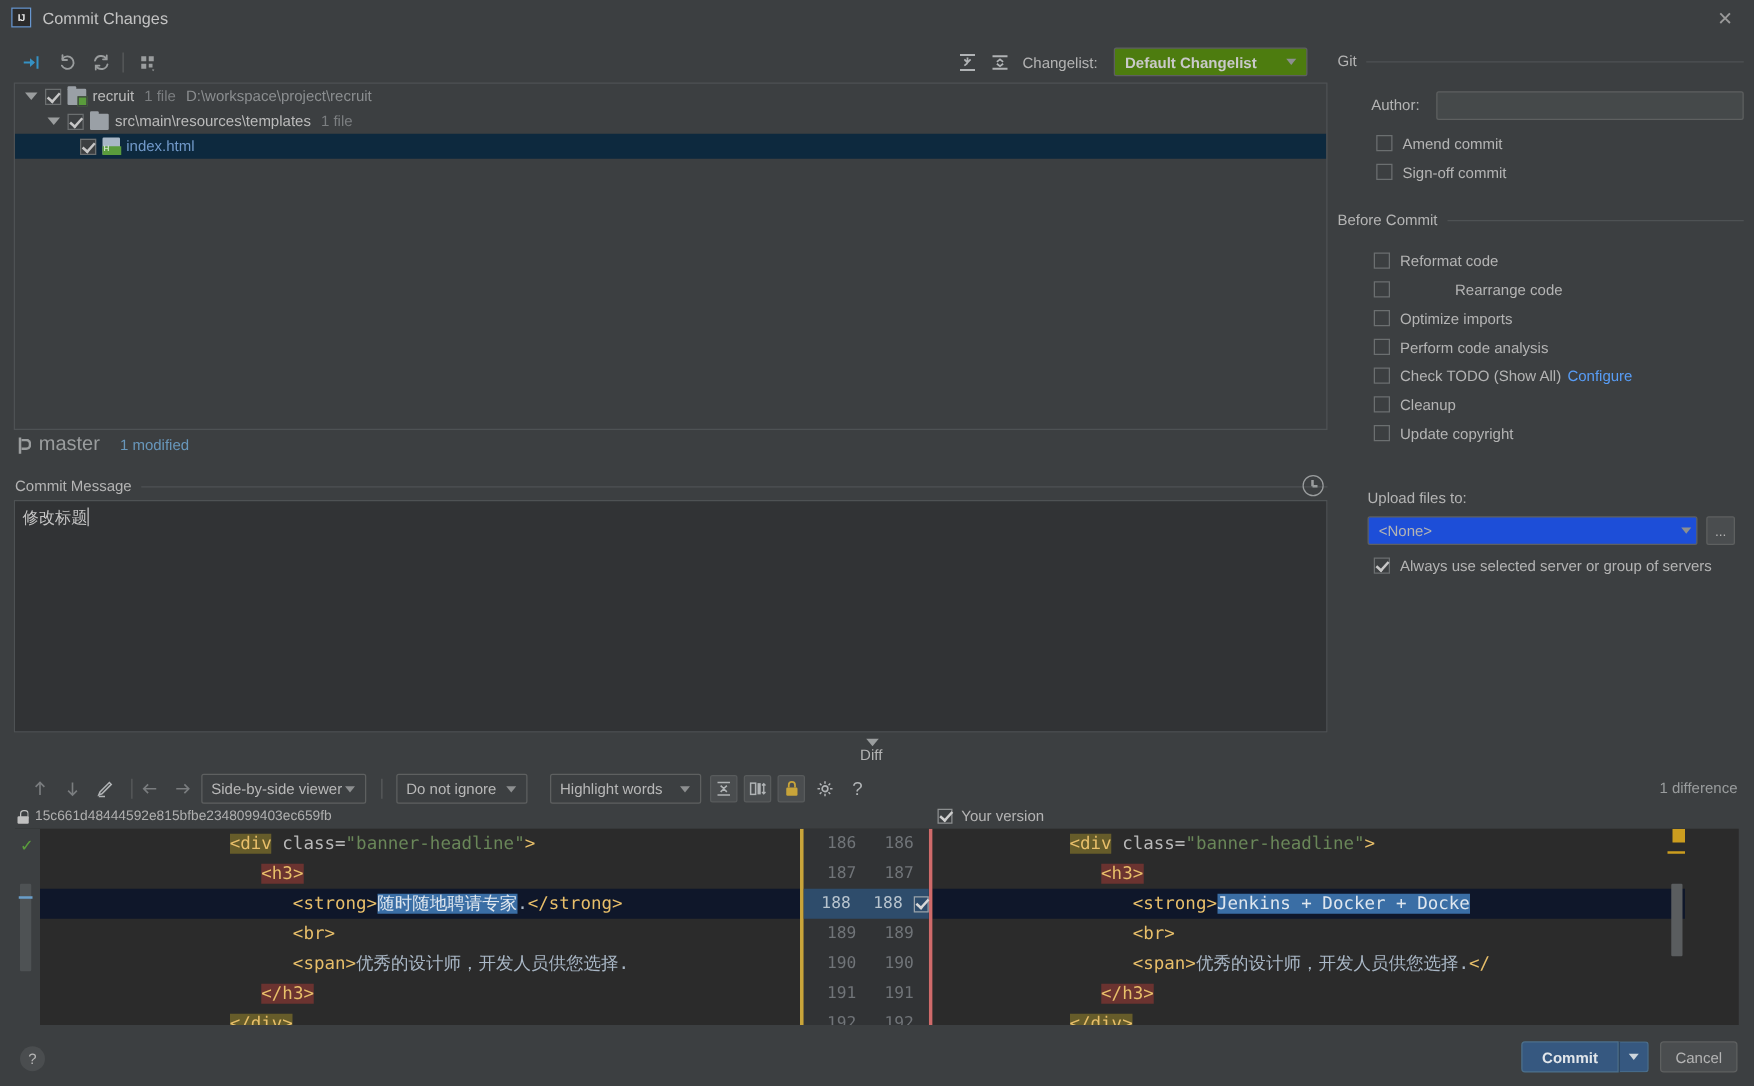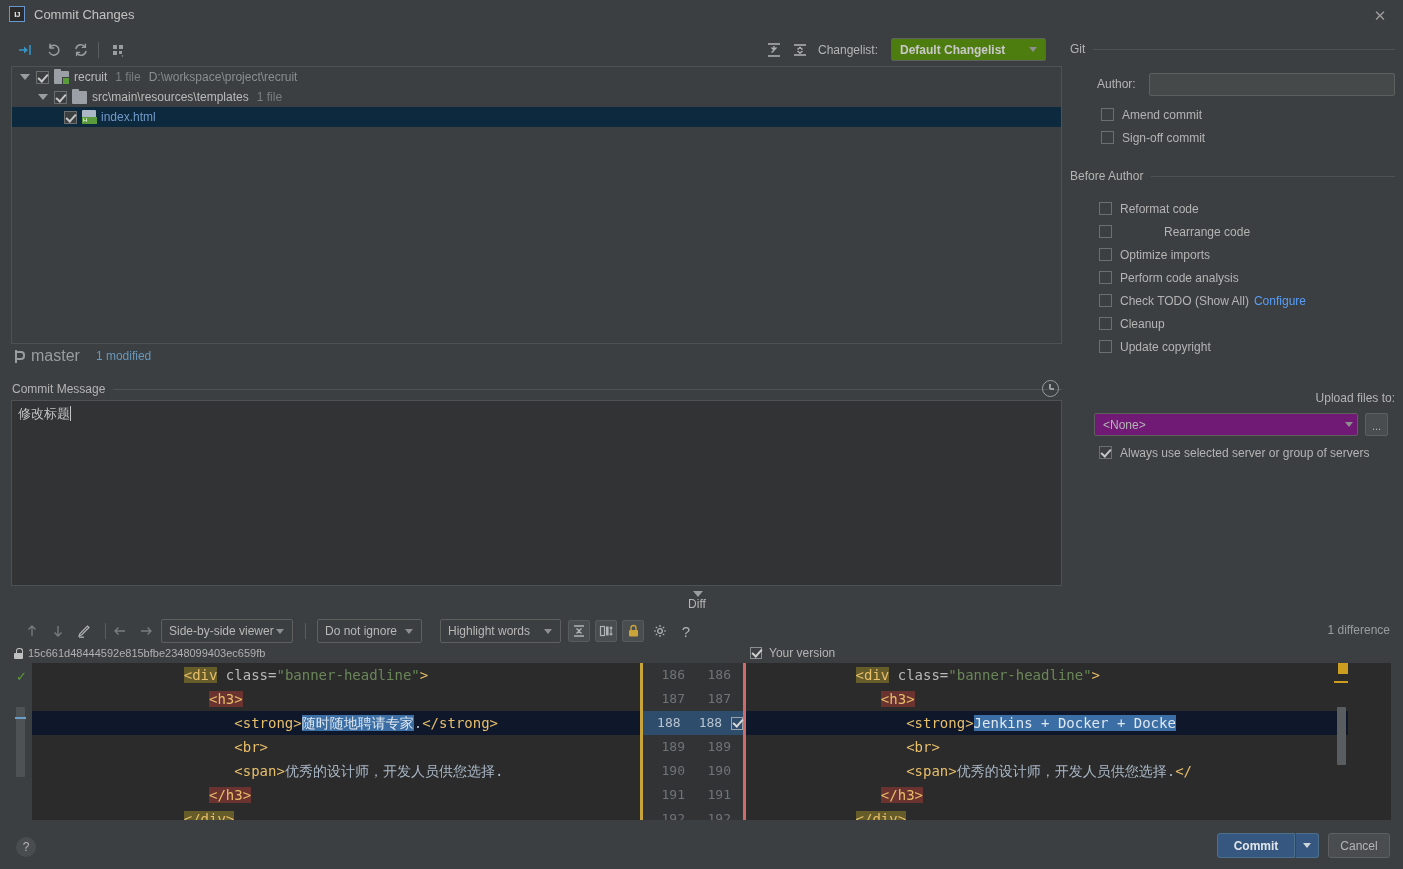--- a/index.html
+++ b/index.html
@@ -246,24 +246,24 @@
     content: ""; position: absolute; left: 3px; top: 0px; width: 4px; height: 8px;
     border: solid #c7c7c7; border-width: 0 2px 2px 0; transform: rotate(42deg);
   }
   .cbtext { font-size: 12px; color: #b4b4b4; white-space: nowrap; }
   .lnk { color: #589df6; }
   .author-row { display: flex; align-items: center; height: 24px; }
   .author-lbl { font-size: 12px; color: #b4b4b4; width: 52px; }
   .author-input {
     flex: 1; height: 23px; background: #45494a; border: 1px solid #5e6060; border-radius: 2px;
   }
-  .upload-lbl { font-size: 12px; color: #b4b4b4; text-align: right; }
+  .upload-lbl { font-size: 12px; color: #b4b4b4; }
   .upload-row { display: flex; align-items: center; }
   .upload-combo {
-    width: 264px; height: 23px; background: #701a75; border: 1px solid #5e6060; border-radius: 2px;
+    width: 264px; height: 23px; background: #1d4ed8; border: 1px solid #5e6060; border-radius: 2px;
     display: flex; align-items: center; padding: 0 0 0 8px; font-size: 12px; color: #b4b4b4;
   }
   .upload-combo .v { flex: 1; }
   .dots-btn {
     width: 23px; height: 23px; margin-left: 7px; background: #4a4d4f; border: 1px solid #5e6060;
     border-radius: 2px; display: flex; align-items: flex-end; justify-content: center;
     font-size: 11px; color: #b4b4b4; padding-bottom: 3px;
   }
 
   
@@ -590,21 +590,21 @@
       <span class="cbtext">Amend commit</span>
     </div>
     <div class="row-cb" style="padding-left:31px;">
       <span class="scb"></span>
       <span class="cbtext">Sign-off commit</span>
     </div>
 
     <div style="height:18px;"></div>
 
     <div class="grp-head">
-      <span class="lbl">Before Author</span>
+      <span class="lbl">Before Commit</span>
       <span class="rule"></span>
     </div>
 
     <div style="height:12px;"></div>
 
     <div class="row-cb" style="padding-left:29px;">
       <span class="scb"></span>
       <span class="cbtext">Reformat code</span>
     </div>
     <div class="row-cb" style="padding-left:29px;gap:44px;">

